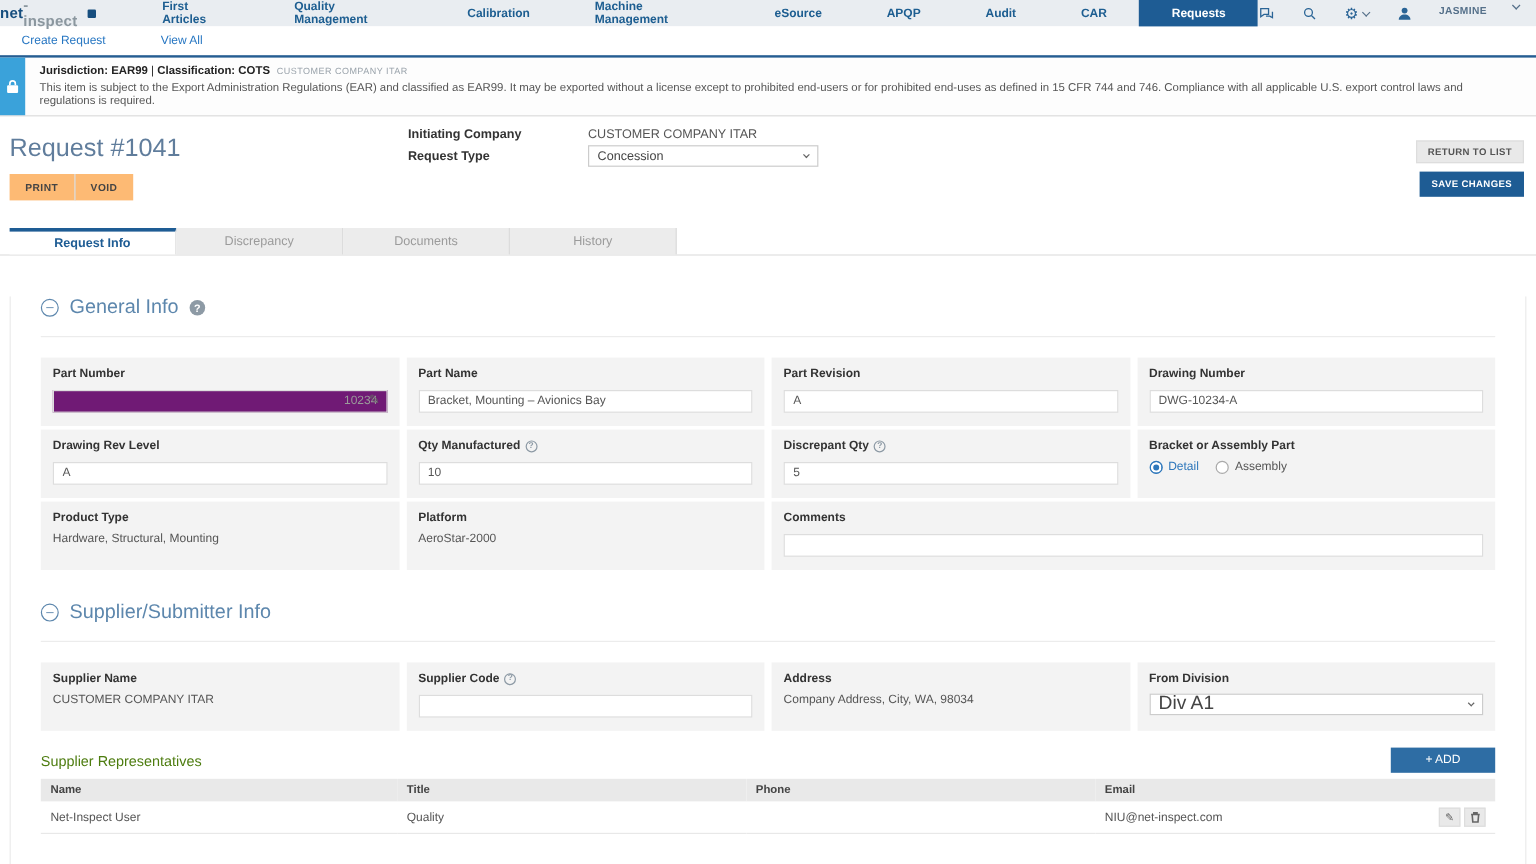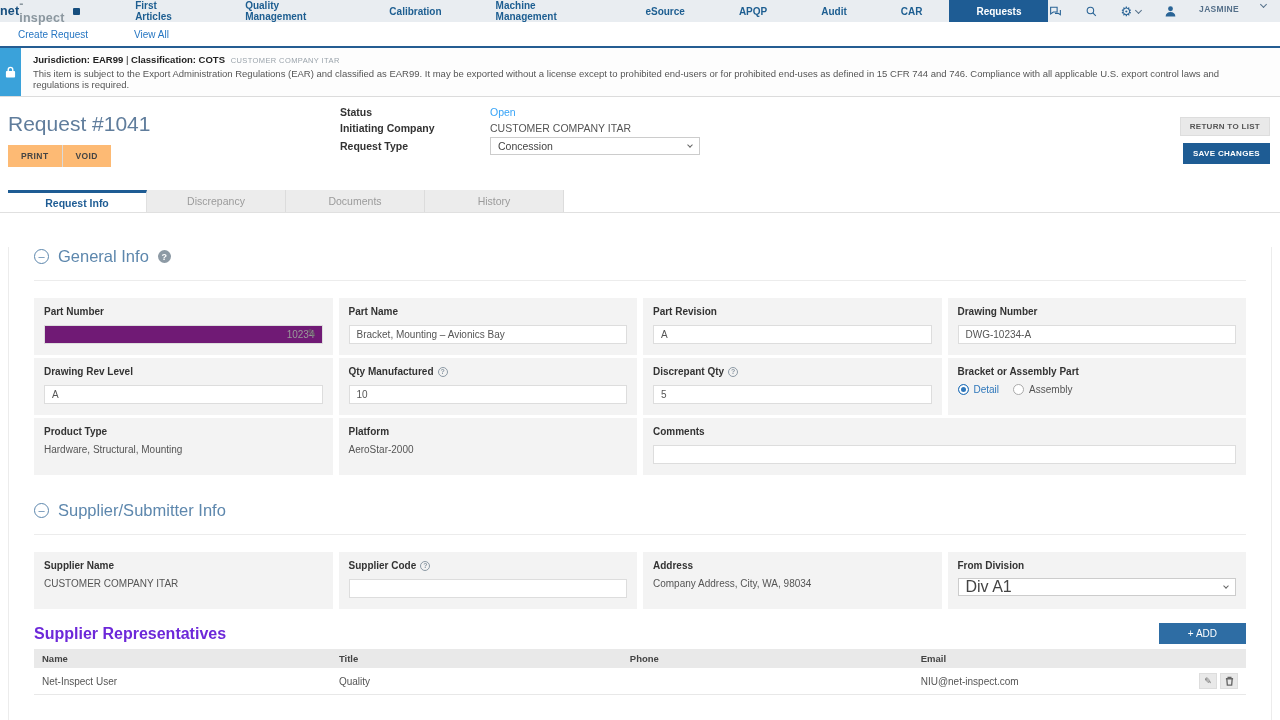--- a/index.html
+++ b/index.html
@@ -44,21 +44,21 @@
   .req-title { font-size:21px; font-weight:400; color:#607d9c; }
   .btn-group { margin-top:9px; display:inline-flex; }
   .btn-gray { background:#fdba74; border:none; color:#444; font-family:inherit;
     font-size:8.5px; font-weight:700; letter-spacing:.4px; padding:6px 13px; cursor:pointer; }
   .btn-group .btn-gray + .btn-gray { border-left:1px solid #dadada; }
   .meta { position:absolute; left:340px; top:8px; font-size:10.5px; }
   .meta-row { display:flex; align-items:center; min-height:14px; margin-bottom:2px; }
   .meta-label { width:150px; font-weight:700; color:#333; }
   .status-open { color:#36a3f7; cursor:pointer; }
   .meta-val { color:#555; }
-  .fake-select { width:210px; height:18px; background:#fff; border:1px solid #ccc; display:flex;
+  .fake-select { width:192px; height:18px; background:#fff; border:1px solid #ccc; display:flex;
     align-items:center; justify-content:space-between; padding:0 7px; color:#444; cursor:pointer; }
   .fake-select .chev { border-color:#666; width:4px; height:4px; }
   .hdr-actions { position:absolute; right:10px; top:20px; display:flex; flex-direction:column; align-items:flex-end; gap:7px; }
   .btn-return { background:#e9e9e9; border:1px solid #ddd; color:#555; font-family:inherit;
     font-size:8px; font-weight:700; letter-spacing:.3px; padding:4px 9px; cursor:pointer; }
   .btn-save { background:#1e5c94; border:none; color:#fff; font-family:inherit;
     font-size:8px; font-weight:700; letter-spacing:.3px; padding:6px 10px; cursor:pointer; }
 
   
   .tabbar { margin-top:13px; display:flex; border-bottom:1px solid #e0e0e0; padding-left:8px; height:23px; }
@@ -90,21 +90,21 @@
   .rov { font-size:10px; color:#555; margin-top:4px; }
   .radios { display:flex; gap:14px; margin-top:5px; }
   .radio { display:inline-flex; align-items:center; gap:5px; font-size:10px; cursor:pointer; }
   .rdot { width:11px; height:11px; border-radius:50%; border:1px solid #aaa; background:#fff; flex:none; }
   .radio.sel .rdot { border:1px solid #2e77bb; box-shadow:inset 0 0 0 2px #fff; background:#2e77bb; }
   .radio.sel span.rlabel { color:#2e77bb; }
   .radio span.rlabel { color:#555; }
 
   
   .rep-head { margin:14px 25px 0 25px; display:flex; justify-content:space-between; align-items:center; }
-  .rep-title { font-size:16px; color:#6d28d9;font-weight:bold; }
+  .rep-title { font-size:12px; color:#4d7c0f; }
   .btn-add { background:#2e6da4; border:none; color:#fff; font-family:inherit; font-size:10px;
     font-weight:400; padding:5px 29px; cursor:pointer; }
   table.reps { margin:5px 25px 0 25px; width:calc(100% - 50px); border-collapse:collapse; table-layout:fixed; }
   table.reps th { background:#e9e9e9; text-align:left; font-size:9.5px; color:#444; font-weight:700; padding:4px 8px; }
   table.reps td { font-size:10px; color:#555; padding:5px 8px; border-bottom:1px solid #e8e8e8; background:#fff; }
   .row-actions { display:flex; gap:3px; justify-content:flex-end; }
   .mini-btn { width:18px; height:16px; background:#e9e9e9; border:1px solid #ddd; display:flex;
     align-items:center; justify-content:center; cursor:pointer; font-size:9px; color:#666; }
   .mini-btn svg { width:9px; height:10px; stroke:#666; fill:none; stroke-width:1.5; }
 </style>
@@ -183,24 +183,20 @@
   </div>
 </div>
 
 <div class="page-header">
   <div class="req-title">Request #1041</div>
   <div class="btn-group">
     <button class="btn-gray">PRINT</button>
     <button class="btn-gray">VOID</button>
   </div>
   <div class="meta">
-    <div class="meta-row">
-      <span class="meta-label">Status</span>
-      <span class="status-open">Open</span>
-    </div>
     <div class="meta-row">
       <span class="meta-label">Initiating Company</span>
       <span class="meta-val">CUSTOMER COMPANY ITAR</span>
     </div>
     <div class="meta-row">
       <span class="meta-label">Request Type</span>
       <span class="fake-select">
         <span>Concession</span>
         <span class="chev"></span>
       </span>

